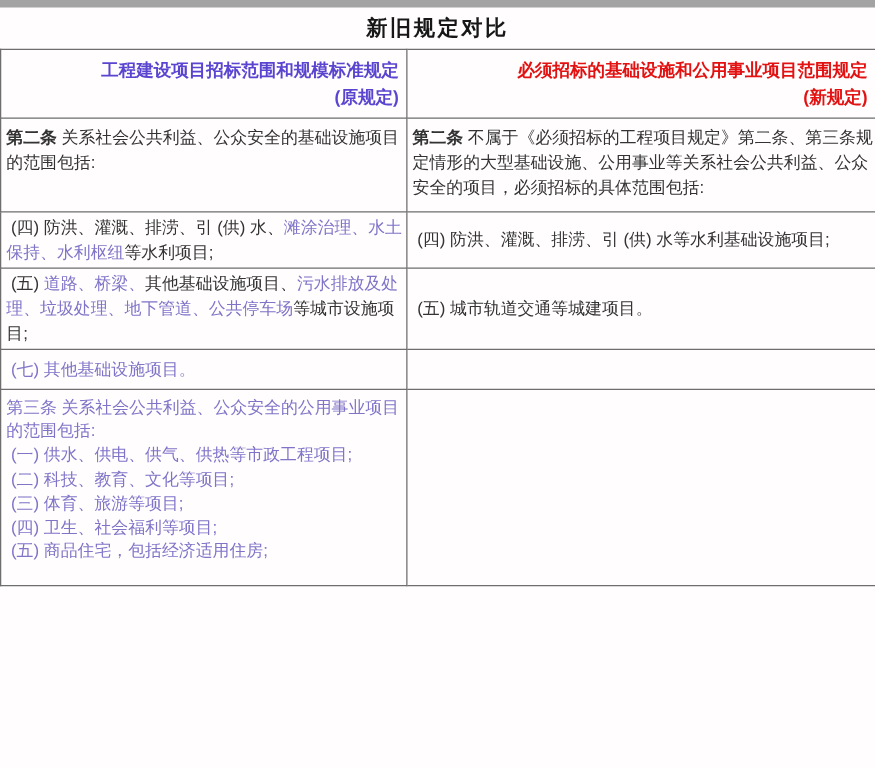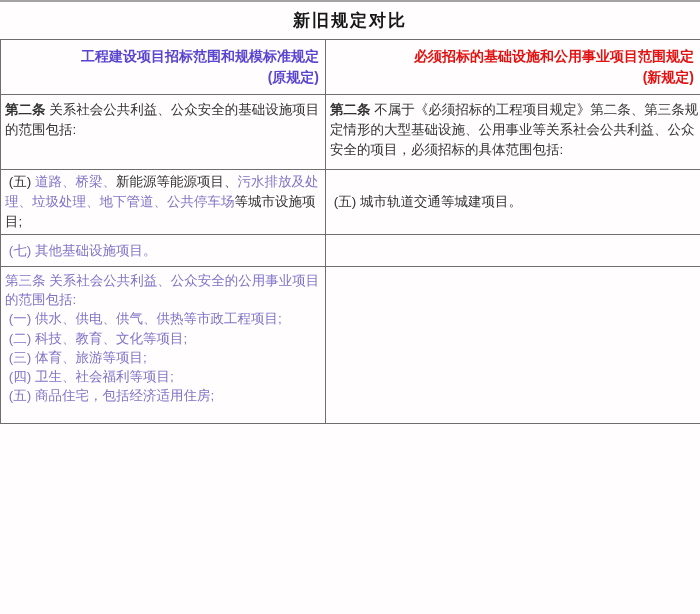--- a/index.html
+++ b/index.html
@@ -2,21 +2,21 @@
 <html style="--old-header: #5a45d0; --new-header: #e31212; --highlight-purple: #7f74c8; --highlight-red: #e04b4b; --body-text: #333333; --border: #6e6e6e;"><head>
 <meta charset="utf-8">
 <style>
   html,body{margin:0;padding:0;background:#ffffff;}
   .page{
     width:700px;height:614px;background:#fffdfd;overflow:hidden;
     font-family:"Liberation Sans","DejaVu Sans",sans-serif;
     box-sizing:border-box;
   }
   .titlebar{
-    height:39px;border-top:2px solid #a3a3a3;
+    height:39px;border-top:6px solid #a3a3a3;
     display:flex;align-items:center;justify-content:center;box-sizing:border-box;
   }
   .doc-title{
     font-size:17px;font-weight:bold;color:#171717;letter-spacing:2px;
     font-family:"Liberation Serif","DejaVu Serif",serif;
   }
   table.cmp{
     width:700px;border-collapse:collapse;table-layout:fixed;
     margin:0;
   }
@@ -70,22 +70,26 @@
           <div>必须招标的基础设施和公用事业项目范围规定</div>
           <div>(新规定)</div>
         </th>
       </tr>
     </thead>
     <tbody>
       <tr class="h75">
         <td class="vtop"><span class="seg-bold">第二条</span><span> 关系社会公共利益、公众安全的基础设施项目的范围包括:</span></td>
         <td class="vtop"><span class="seg-bold">第二条</span><span> 不属于《必须招标的工程项目规定》第二条、第三条规定情形的大型基础设施、公用事业等关系社会公共利益、公众安全的项目，必须招标的具体范围包括:</span></td>
       </tr>
+      <tr class="h44">
+        <td><span> (四) 防洪、灌溉、排涝、引 (供) 水、</span><span class="seg-purple">滩涂治理、水土保持、水利枢纽</span><span>等水利项目;</span></td>
+        <td><span> (四) 防洪、灌溉、排涝、引 (供) 水等水利基础设施项目;</span></td>
+      </tr>
       <tr class="h48">
-        <td><span> (五) </span><span class="seg-purple">道路、桥梁、</span><span>新能源等能源项目、</span><span class="seg-purple">污水排放及处理、垃圾处理、地下管道、公共停车场</span><span>等城市设施项目;</span></td>
+        <td><span> (五) </span><span class="seg-purple">道路、桥梁、</span><span>其他基础设施项目、</span><span class="seg-purple">污水排放及处理、垃圾处理、地下管道、公共停车场</span><span>等城市设施项目;</span></td>
         <td><span> (五) 城市轨道交通等城建项目。</span></td>
       </tr>
       <tr class="h32">
         <td><span class="seg-purple"> (七) 其他基础设施项目。</span></td>
         <td></td>
       </tr>
       <tr class="h157">
         <td class="vtop tight"><span class="seg-purple-bold">第三条</span><span class="seg-purple"> 关系社会公共利益、公众安全的公用事业项目的范围包括:
 </span><span class="seg-purple"> (一) 供水、供电、供气、供热等市政工程项目;
 </span><span class="seg-purple"> (二) 科技、教育、文化等项目;

